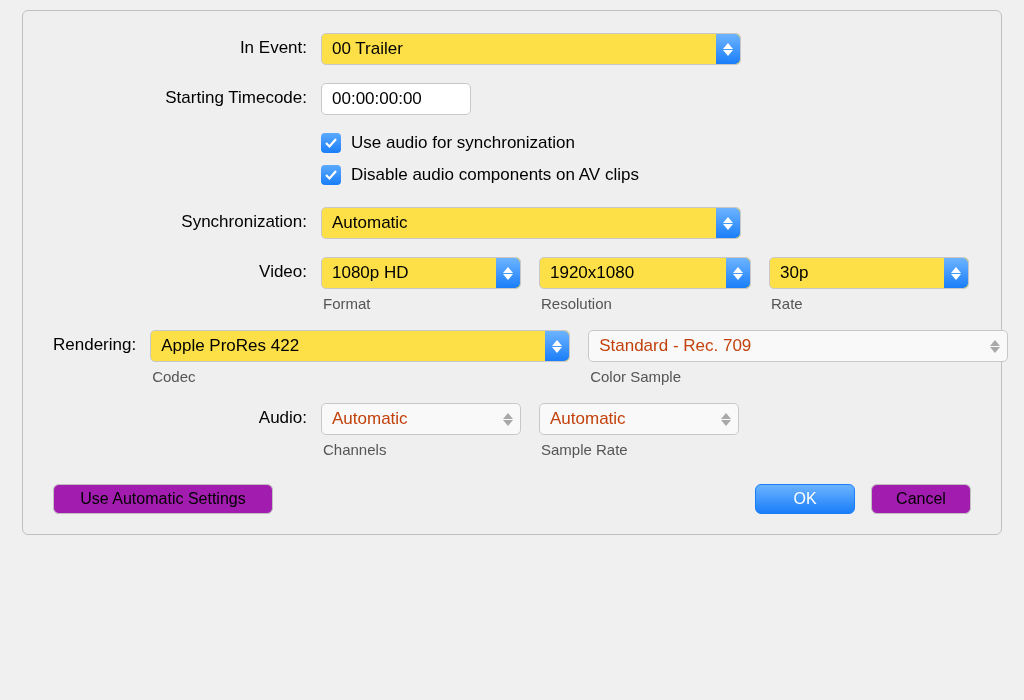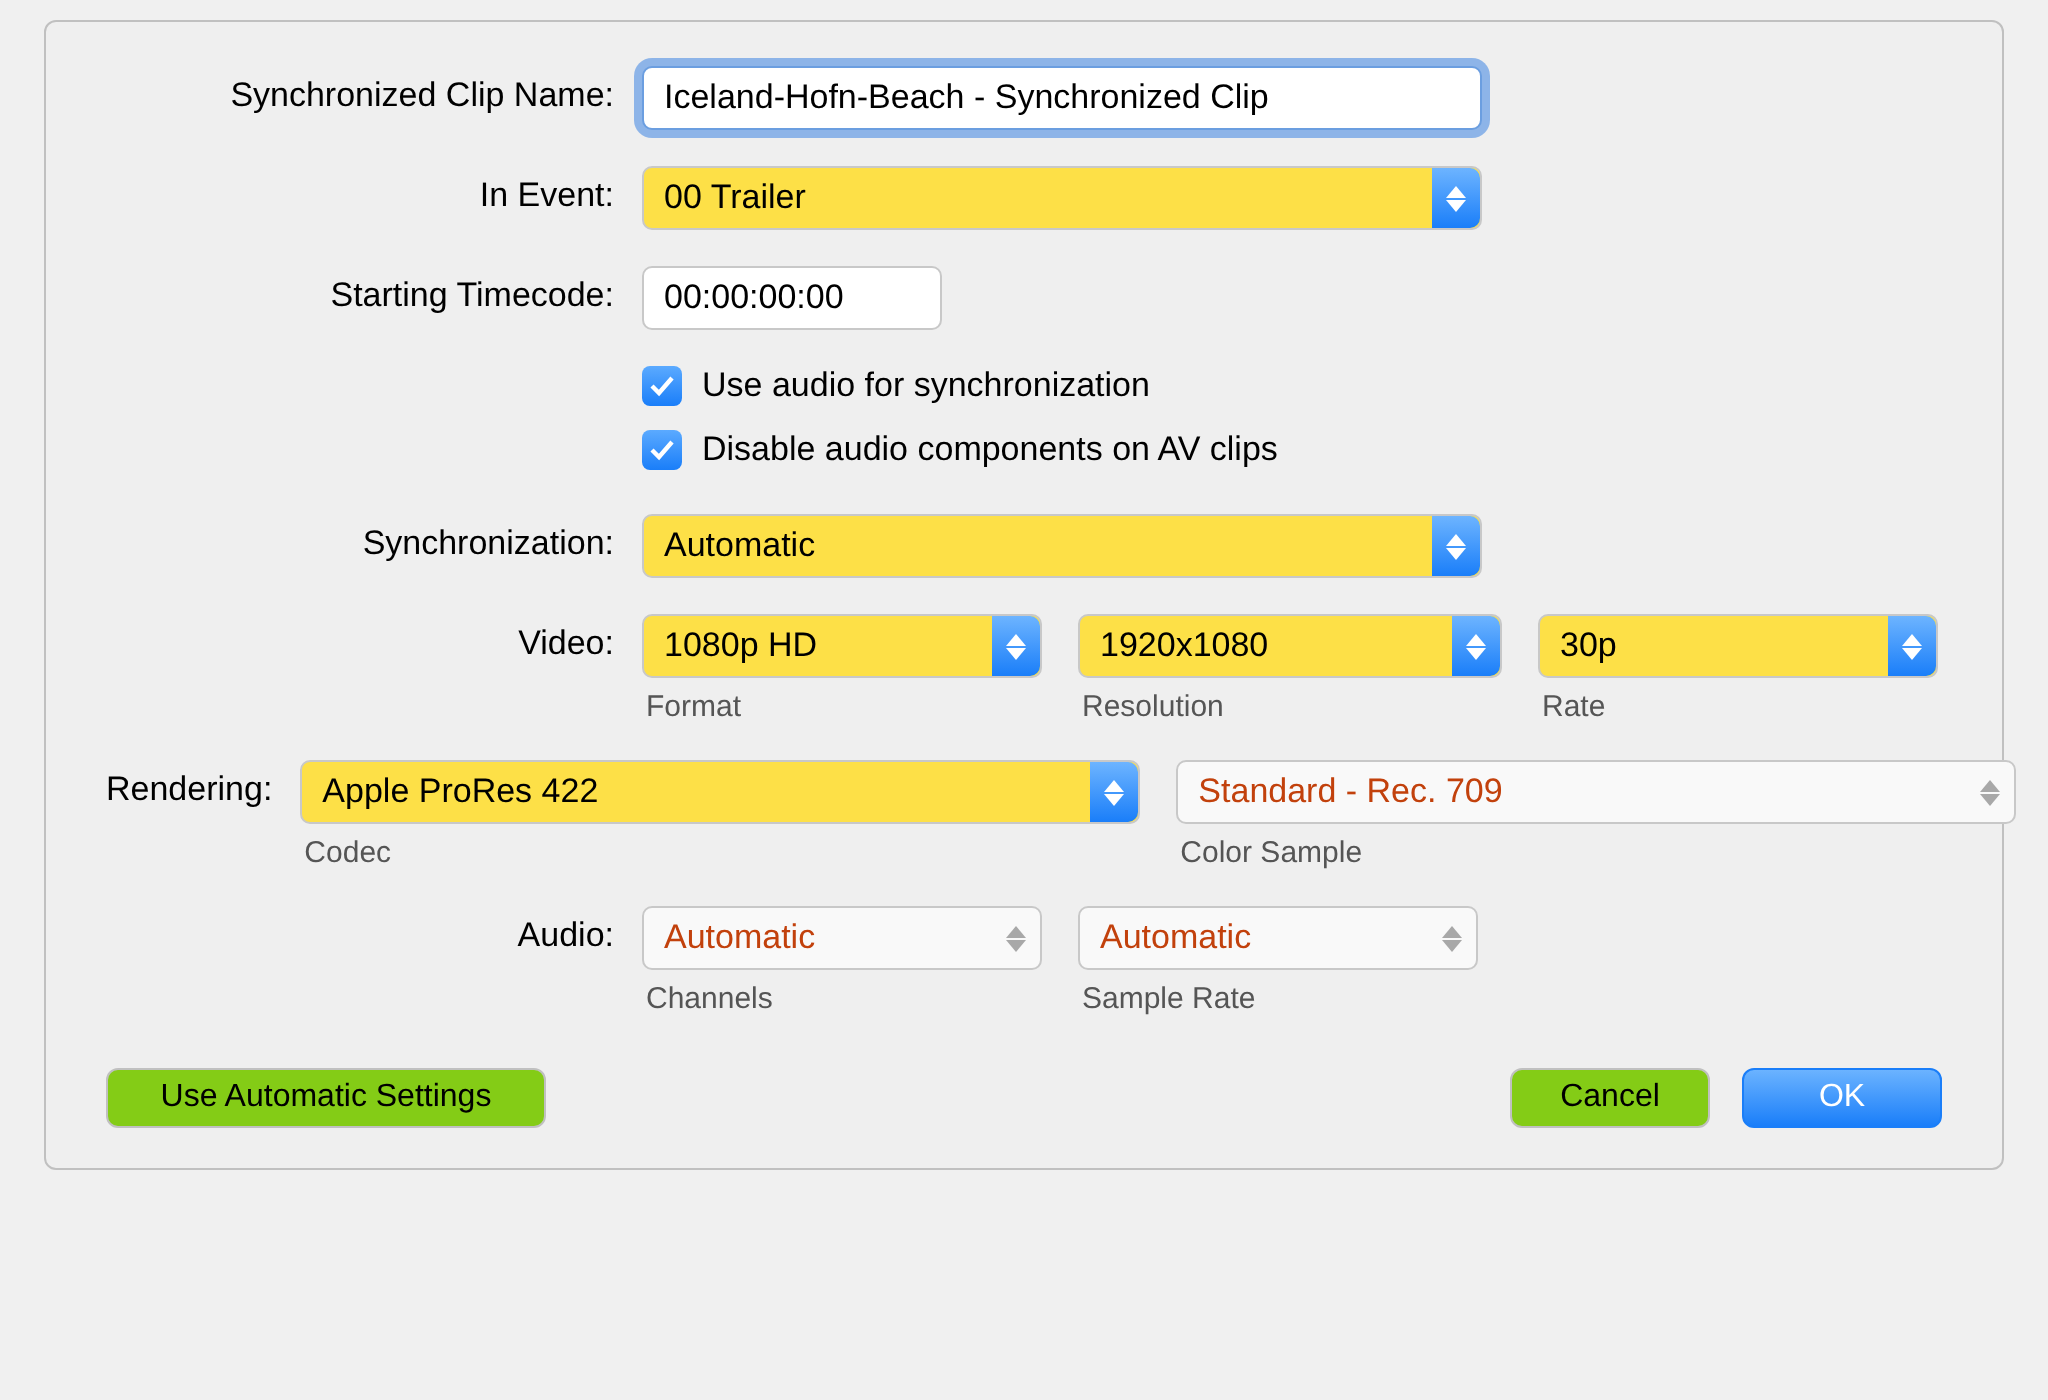--- a/index.html
+++ b/index.html
@@ -121,21 +121,21 @@
     .footer {
       display: flex;
       justify-content: space-between;
       align-items: center;
       margin-top: 26px;
     }
     .btn {
       height: 30px;
       border-radius: 6px;
       border: 1px solid #c0c0c0;
-      background: #84cc16;
+      background: #a21caf;
       padding: 0 18px;
       font-size: 16px;
       display: flex;
       align-items: center;
       justify-content: center;
       min-width: 100px;
     }
     .btn.primary {
       background: linear-gradient(to bottom, #6bb3ff, #1a7ef9);
       color: #fff;
@@ -144,28 +144,20 @@
     .footer-right {
       display: flex;
       gap: 16px;
     }
   </style>
 </head>
 <body>
 
 <div class="dialog">
 
-  <div class="row">
-    <div class="label-col">Synchronized Clip Name:</div>
-    <div class="field-col">
-      <div class="text-input focused" style="width:420px;">
-        <span>Iceland-Hofn-Beach - Synchronized Clip</span>
-      </div>
-    </div>
-  </div>
 
   <div class="row">
     <div class="label-col">In Event:</div>
     <div class="field-col">
       <div class="select" style="width:420px;">
         <span>00 Trailer</span>
         <div class="select-btn">
           <svg viewBox="0 0 10 6">
               <polygon class="up" points="5,0 10,6 0,6"></polygon>
             </svg>
@@ -339,22 +331,22 @@
         <div class="sub-label">Sample Rate</div>
       </div>
     </div>
   </div>
 
   <div class="footer">
     <div class="btn" style="min-width:220px;">
       <span>Use Automatic Settings</span>
     </div>
     <div class="footer-right">
+      <div class="btn primary">
+        <span>OK</span>
+      </div>
       <div class="btn">
         <span>Cancel</span>
       </div>
-      <div class="btn primary">
-        <span>OK</span>
-      </div>
     </div>
   </div>
 
 </div>
 
 </body></html>

